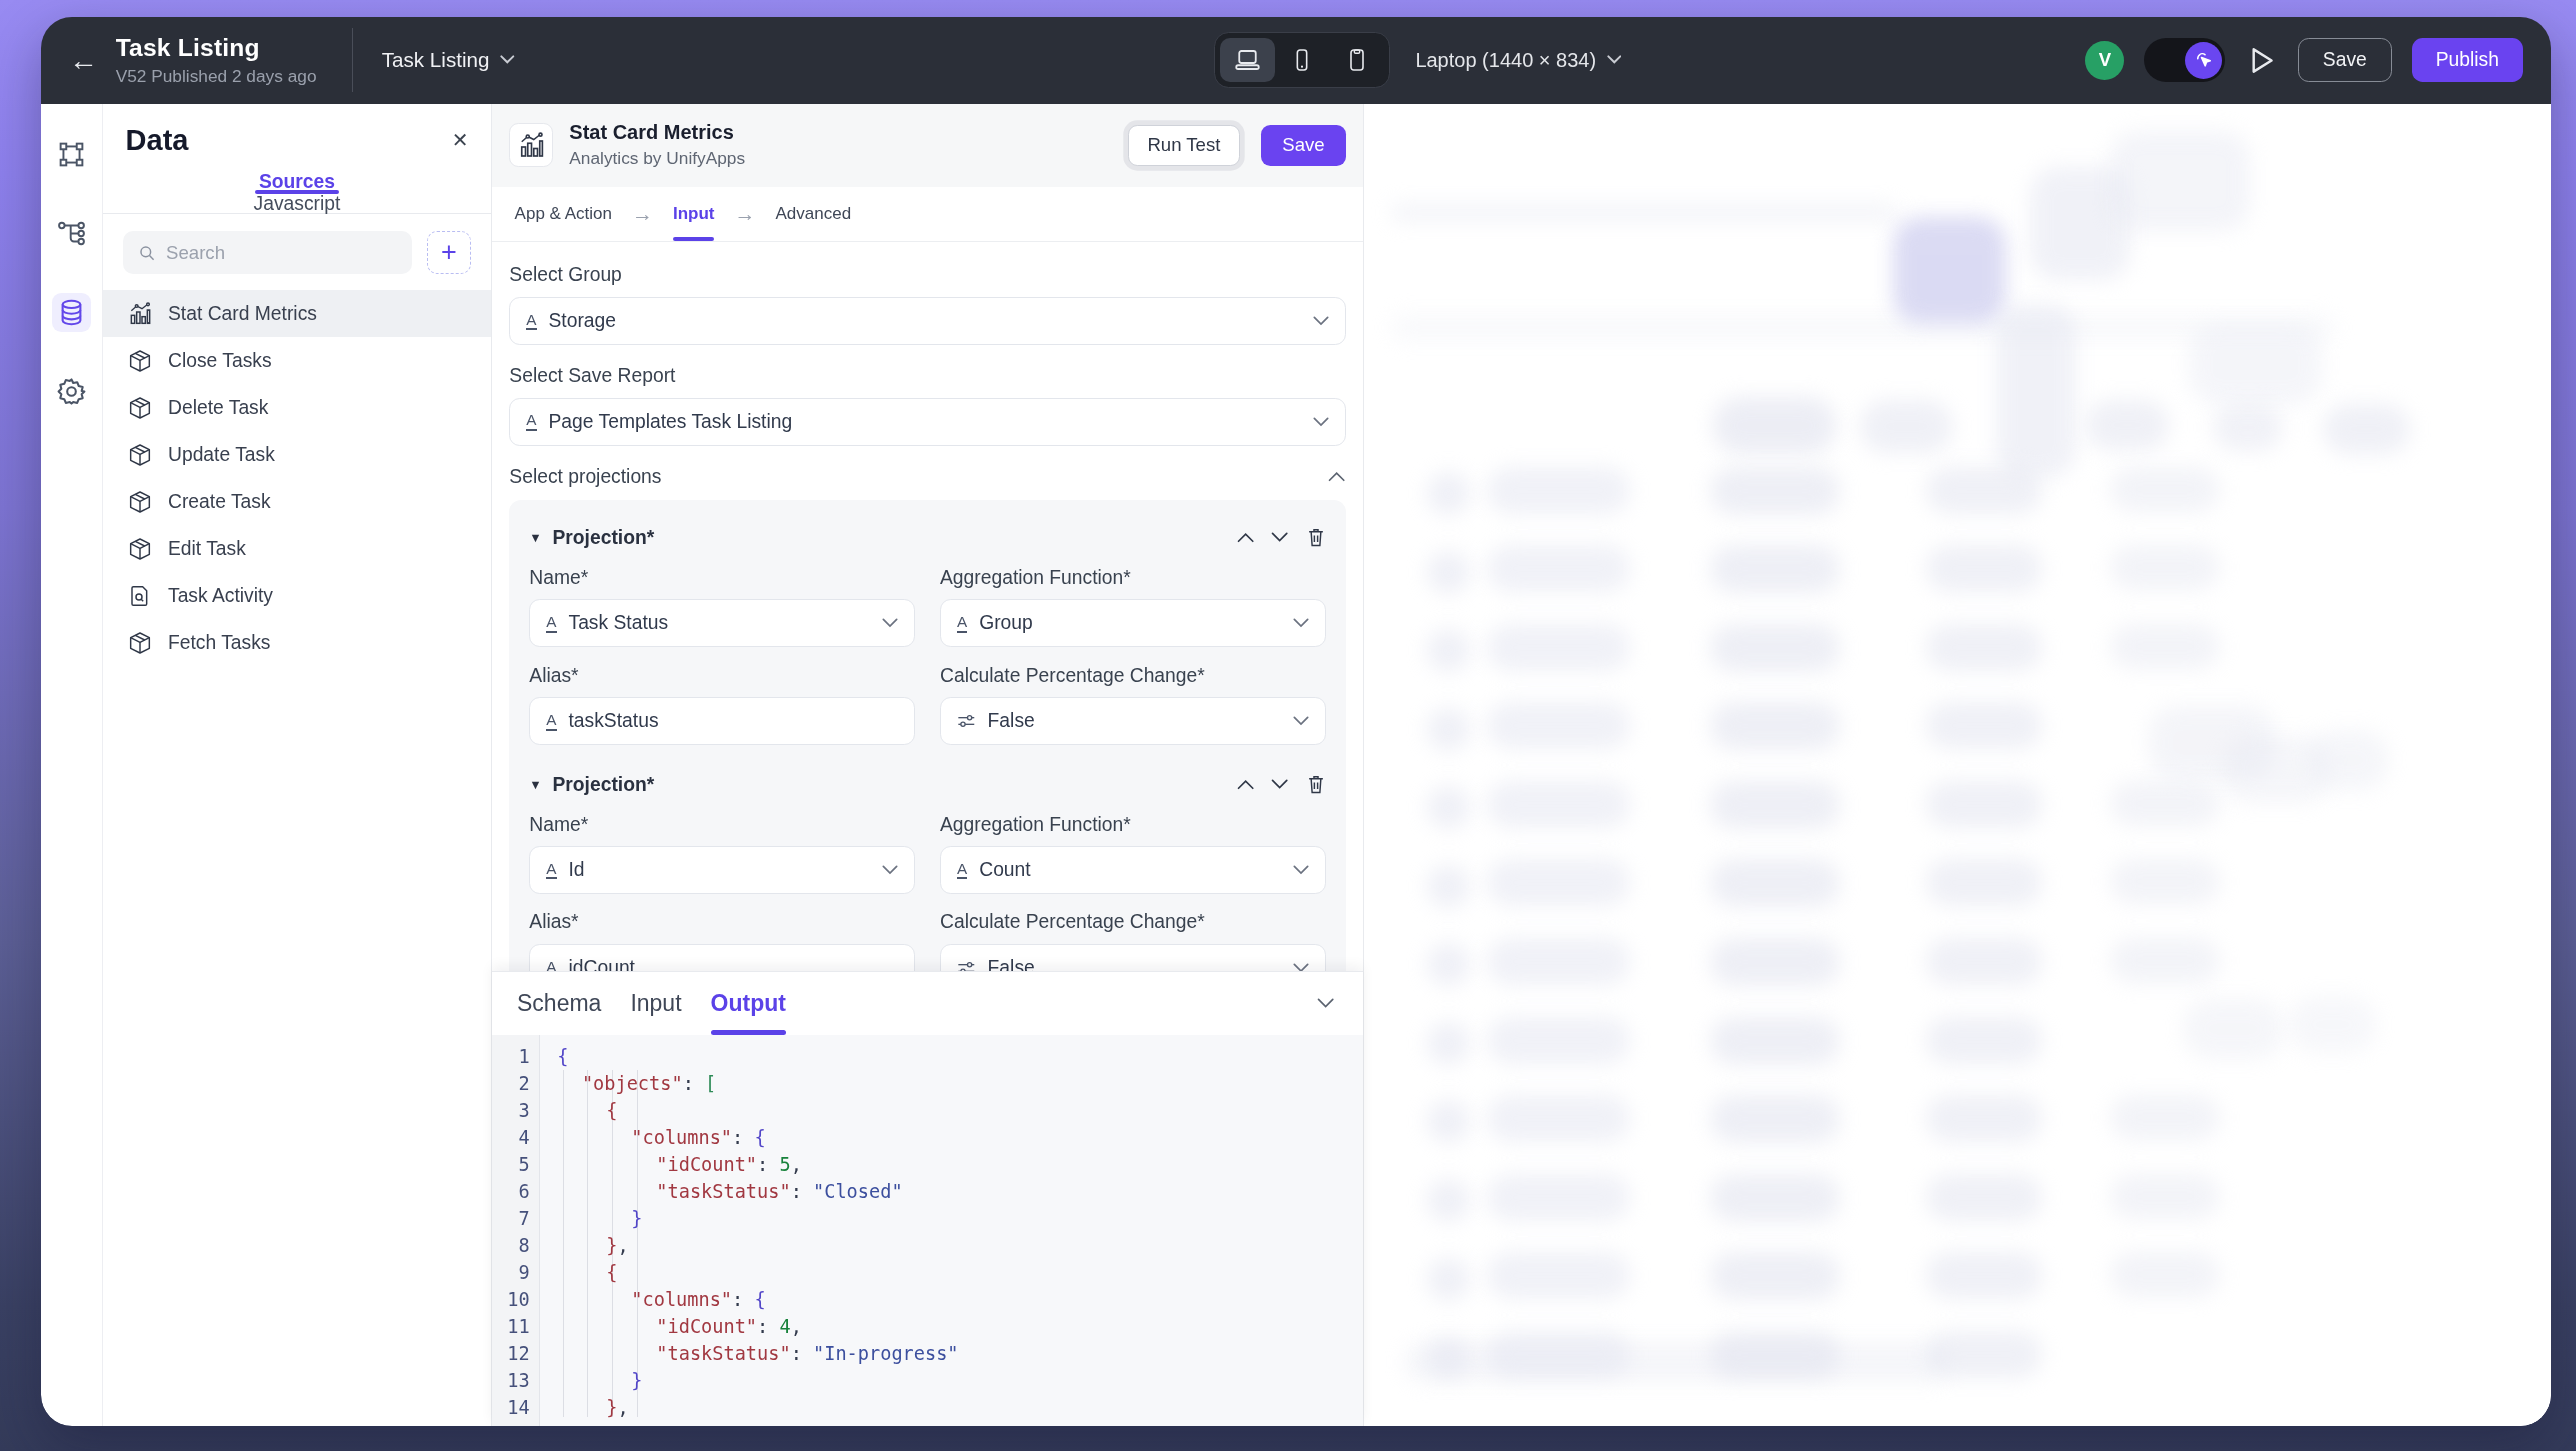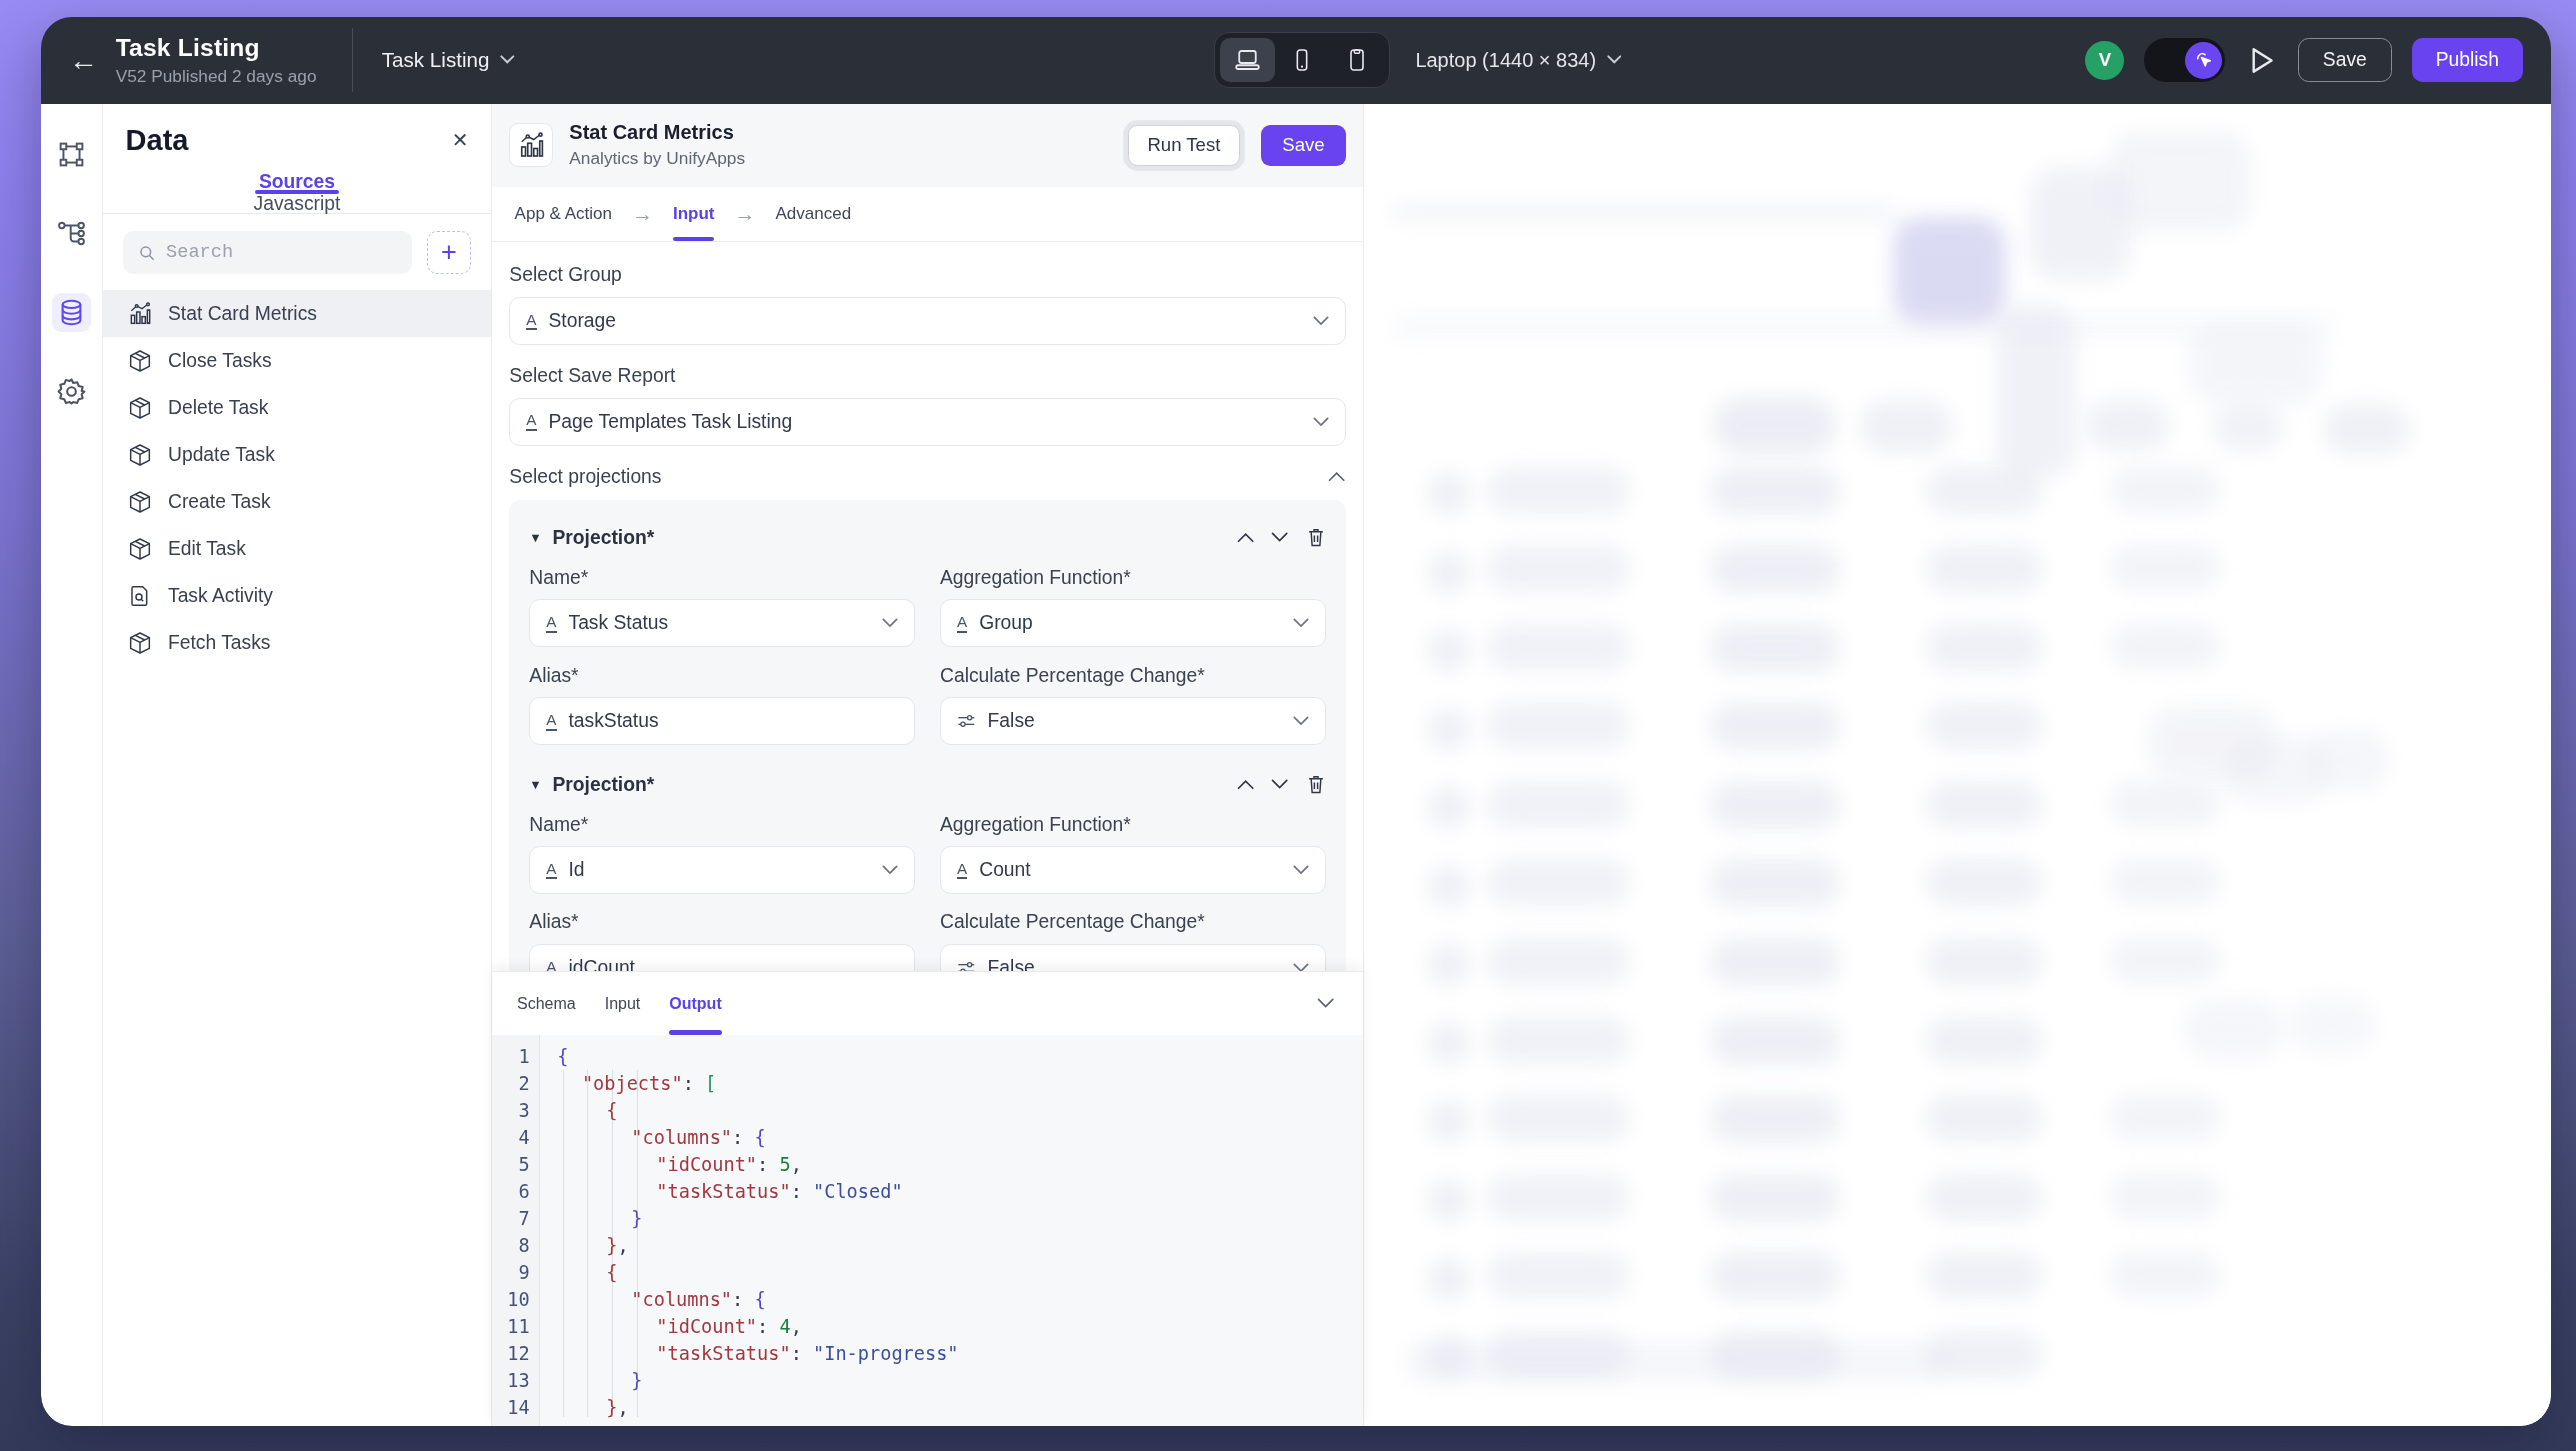--- a/index.html
+++ b/index.html
@@ -43,21 +43,21 @@
   .dp-head { display:flex; align-items:center; justify-content:space-between; padding:20px 22.6px 14.6px 22.6px; }
   .dp-title { font-size:29px; font-weight:700; color:#15192a; }
   .dp-close { font-size:20px; color:#3c4450; cursor:pointer; }
   .dp-tabs { display:flex; align-items:center; padding:0 22.6px; border-bottom:1.3px solid #e8eaee; height:43px; position:relative;flex-direction:column; }
   .dp-tab { font-size:19.3px; color:#454d5c; padding:0 4px; height:100%; display:flex; align-items:center; position:relative; cursor:pointer; }
   .dp-tab.active { color:#5b42e8; font-weight:600; }
   .dp-tab.active::after { content:""; position:absolute; left:0; right:0; bottom:-1.3px; height:4px; background:#5b42e8; border-radius:2px; }
   .dp-tab-div { width:1.3px; height:29px; background:#e4e6ea; margin:0 27px; }
   .dp-search-row { display:flex; align-items:center; gap:14.6px; padding:17.3px 20px 16px 20px; }
   .search-box { flex:1; height:43px; background:#f3f4f6; border-radius:10px; display:flex; align-items:center; padding:0 14.6px; gap:10.7px; }
-  .search-box input { border:none; outline:none; background:transparent; font-size:18.6px; color:#2b3342; width:100%; font-family:Liberation Mono, monospace; }
+  .search-box input { border:none; outline:none; background:transparent; font-size:18.6px; color:#2b3342; width:100%; font-family:Liberation Sans, sans-serif; }
   .search-box input::placeholder { color:#9ba1ad; }
   .add-btn { width:44px; height:43px; border:1.3px dashed #b9bdf2; border-radius:10px; color:#5b42e8; font-size:27px; display:flex; align-items:center; justify-content:center; cursor:pointer; background:#fff; }
   .src-row { height:47px; display:flex; align-items:center; gap:16px; padding:0 25px; cursor:pointer; }
   .src-row.selected { background:#eef0f3; }
   .src-label { font-size:19.3px; color:#39404f; }
 
   
   .cfg { width:872px; border-right:1.3px solid #e8eaee; display:flex; flex-direction:column; flex:0 0 auto; background:#fff; position:relative; }
   .cfg-head { height:83px; background:#f6f7f8; display:flex; align-items:center; padding:0 17.3px; gap:16px; flex:0 0 auto; }
   .cfg-icon-tile { width:44px; height:44px; background:#fff; border:1.3px solid #e6e8ed; border-radius:9.3px; display:flex; align-items:center; justify-content:center; }
@@ -83,21 +83,21 @@
   .proj-head-label { font-size:19.3px; font-weight:600; color:#2a3140; display:flex; align-items:center; gap:10.7px; }
   .tri { font-size:12.6px; color:#2a3140; }
   .proj-acts { display:flex; align-items:center; gap:17.3px; }
   .icon-btn { cursor:pointer; display:flex; align-items:center; }
   .grid2 { display:grid; grid-template-columns:1fr 1fr; column-gap:25px; margin-top:13.3px; }
   .grid2 .cell { margin-bottom:17.3px; }
 
   
   .out-panel { flex:0 0 auto; background:#fff; position:relative; z-index:2; box-shadow:0 -5.3px 12px rgba(20,24,40,.06); border-top:1.3px solid #e8eaee; }
   .out-tabs { height:63px; display:flex; align-items:center; gap:29px; padding:0 25px; position:relative; }
-  .out-tab { font-size:16px; color:#3f4757; height:100%; display:flex; align-items:center; position:relative; cursor:pointer; }
+  .out-tab { font-size:23px; color:#3f4757; height:100%; display:flex; align-items:center; position:relative; cursor:pointer; }
   .out-tab.active { color:#5b42e8; font-weight:600; }
   .out-tab.active::after { content:""; position:absolute; left:0; right:0; bottom:0; height:4.7px; background:#5b42e8; border-radius:2.7px; }
   .out-chev { position:absolute; right:29px; }
   .code { height:391px; background:#f7f8fa; display:flex; font-family:"DejaVu Sans Mono", monospace; position:relative; overflow:hidden; }
   .gutter { width:48px; background:#f3f4f6; border-right:1.3px solid #e3e5ea; padding-top:8px; flex:0 0 auto; }
   .gutter div { height:27px; font-size:18.6px; color:#46517b; text-align:right; padding-right:9.3px; line-height:27px; }
   .codebody { flex:1; padding:8px 0 0 17.3px; position:relative; }
   .codeline { height:27px; line-height:27px; font-size:18.6px; white-space:pre; position:relative; z-index:1; }
   .tok-key { color:#a13841; }
   .tok-str { color:#3c4f9e; }

